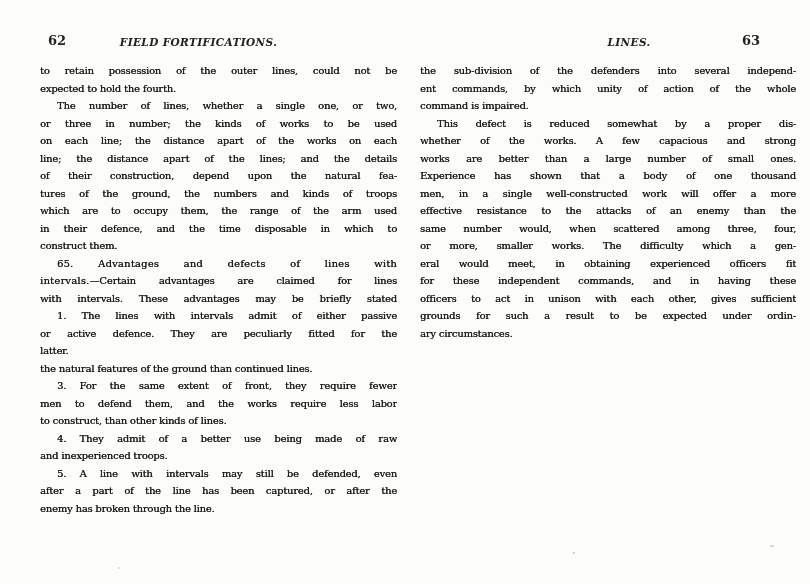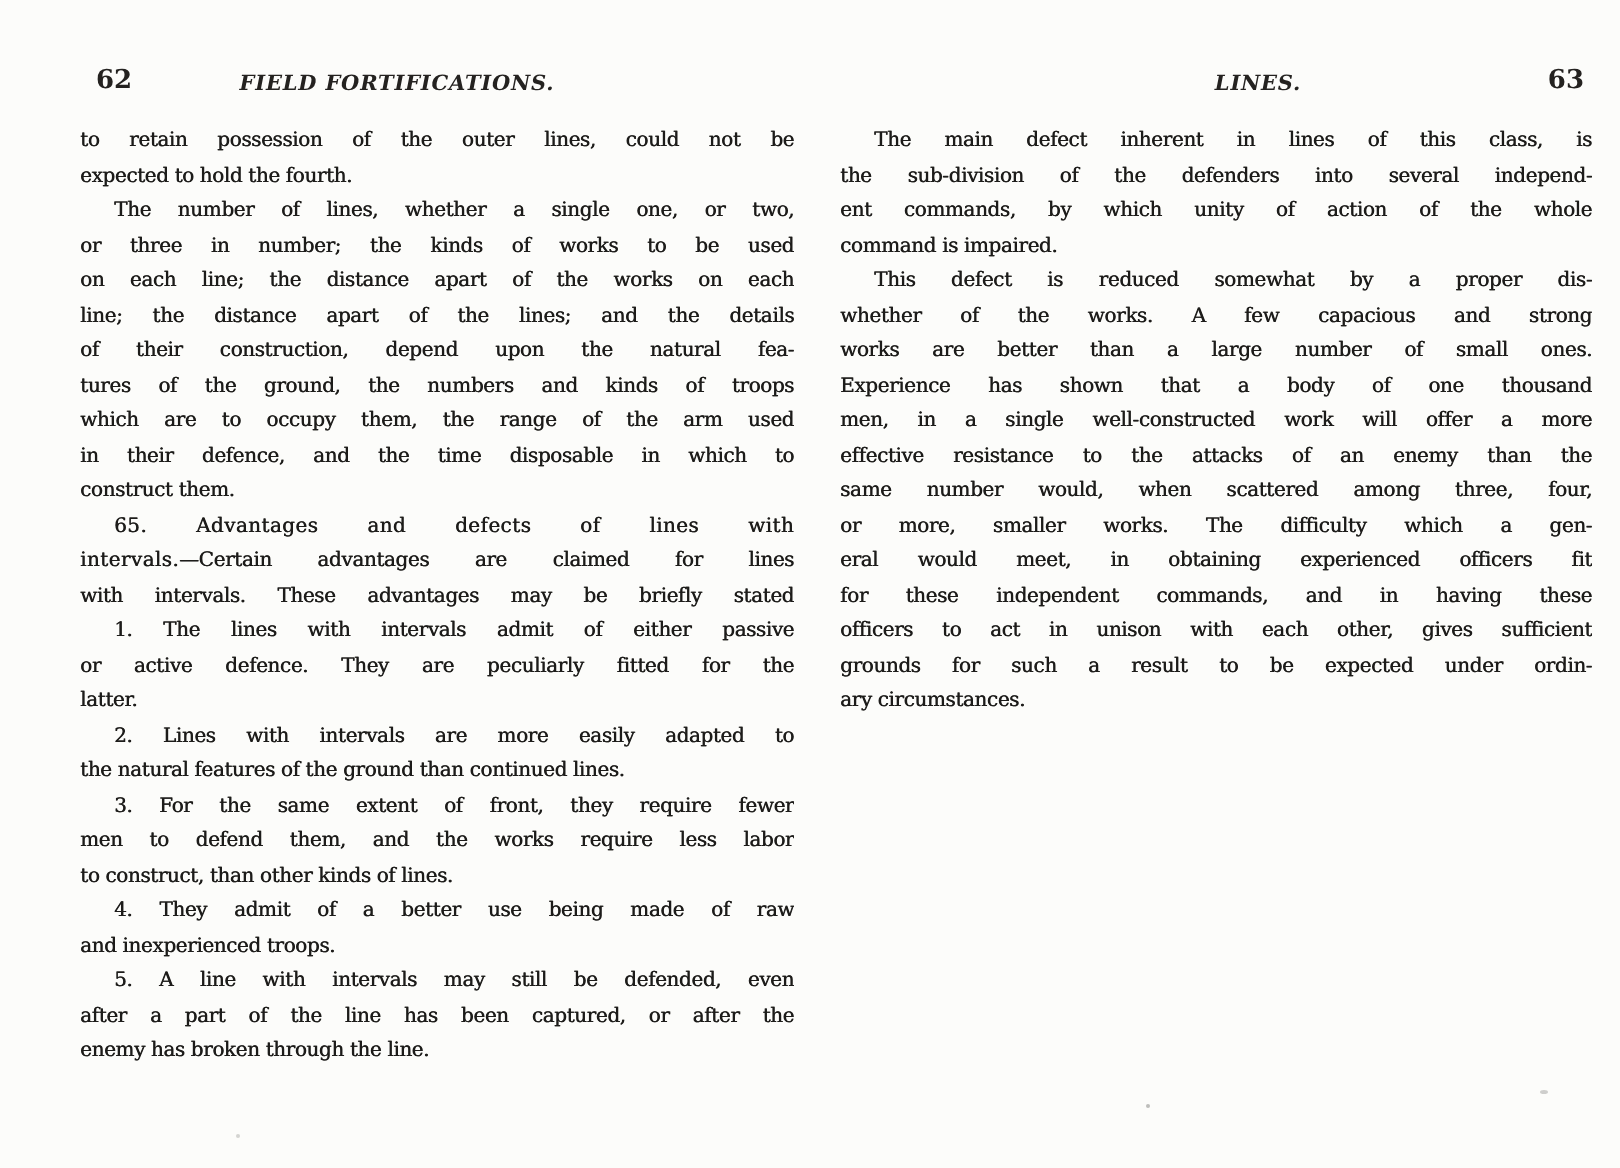--- a/index.html
+++ b/index.html
@@ -24,21 +24,21 @@
   }
   #page-left  .running-head { left:50%; transform:translateX(calc(-50% - 20px)); }
   #page-right .running-head { left:50%; transform:translateX(calc(-50% + 21px)); }
 
   .folio {
     position:absolute; top:33px;
     font-weight:bold; font-size:13px;
     color:#242220;
   }
   #page-left  .folio { left:8px; }
-  #page-right .folio { right:4px;text-align:right; }
+  #page-right .folio { right:36px;text-align:right; }
 
   .page-body { position:absolute; top:62px; left:0; right:0; }
 
   .line {
     height:17.5px; line-height:17.5px;
     font-size:10px; letter-spacing:-0.2px;
     text-align:justify; text-align-last:justify;
     text-shadow:0.25px 0 0 currentColor;
     overflow:hidden; white-space:nowrap;
   }
@@ -70,38 +70,36 @@
         <div class="line"><span class="seg">tures of the ground, the numbers and kinds of troops</span></div>
         <div class="line"><span class="seg">which are to occupy them, the range of the arm used</span></div>
         <div class="line"><span class="seg">in their defence, and the time disposable in which to</span></div>
         <div class="line end"><span class="seg">construct them.</span></div>
         <div class="line indent"><span class="seg b">65. Advantages and defects of lines with</span></div>
         <div class="line"><span class="seg b">intervals.</span><span class="seg">—Certain advantages are claimed for lines</span></div>
         <div class="line"><span class="seg">with intervals. These advantages may be briefly stated</span></div>
         <div class="line indent"><span class="seg">1. The lines with intervals admit of either passive</span></div>
         <div class="line"><span class="seg">or active defence. They are peculiarly fitted for the</span></div>
         <div class="line end"><span class="seg">latter.</span></div>
-        <div class="line indent"><span class="seg">2. Lines with intervals are more easily adapted to</span></div>
         <div class="line end"><span class="seg">the natural features of the ground than continued lines.</span></div>
         <div class="line indent"><span class="seg">3. For the same extent of front, they require fewer</span></div>
         <div class="line"><span class="seg">men to defend them, and the works require less labor</span></div>
         <div class="line end"><span class="seg">to construct, than other kinds of lines.</span></div>
         <div class="line indent"><span class="seg">4. They admit of a better use being made of raw</span></div>
         <div class="line end"><span class="seg">and inexperienced troops.</span></div>
         <div class="line indent"><span class="seg">5. A line with intervals may still be defended, even</span></div>
         <div class="line"><span class="seg">after a part of the line has been captured, or after the</span></div>
         <div class="line end"><span class="seg">enemy has broken through the line.</span></div>
       </div>
   </div>
 
   <div class="page" id="page-right">
     <span class="running-head">LINES.</span>
     <span class="folio">63</span>
     <div class="page-body">
-        <div class="line indent"><span class="seg">The main defect inherent in lines of this class, is</span></div>
         <div class="line"><span class="seg">the sub-division of the defenders into several independ-</span></div>
         <div class="line"><span class="seg">ent commands, by which unity of action of the whole</span></div>
         <div class="line end"><span class="seg">command is impaired.</span></div>
         <div class="line indent"><span class="seg">This defect is reduced somewhat by a proper dis-</span></div>
         <div class="line"><span class="seg">whether of the works. A few capacious and strong</span></div>
         <div class="line"><span class="seg">works are better than a large number of small ones.</span></div>
         <div class="line"><span class="seg">Experience has shown that a body of one thousand</span></div>
         <div class="line"><span class="seg">men, in a single well-constructed work will offer a more</span></div>
         <div class="line"><span class="seg">effective resistance to the attacks of an enemy than the</span></div>
         <div class="line"><span class="seg">same number would, when scattered among three, four,</span></div>

